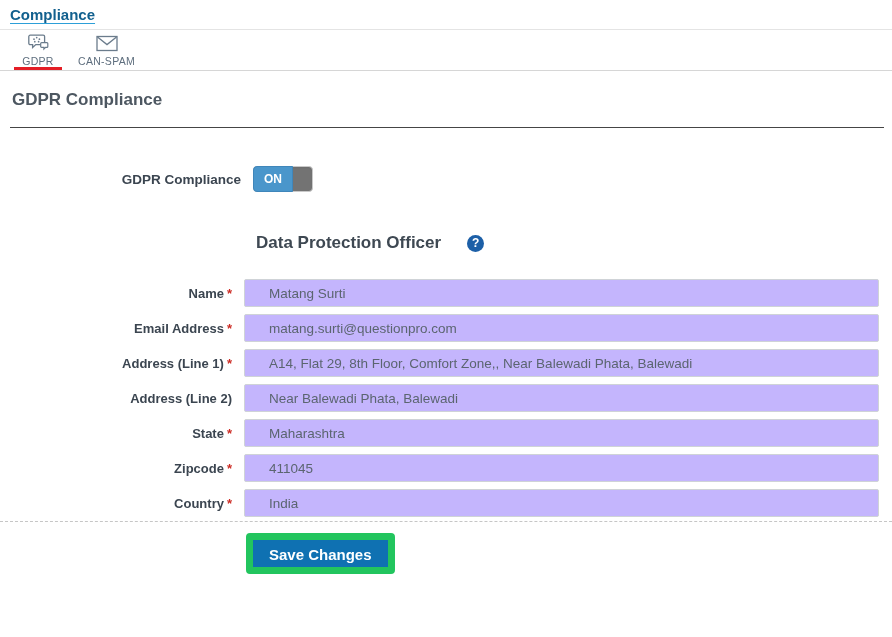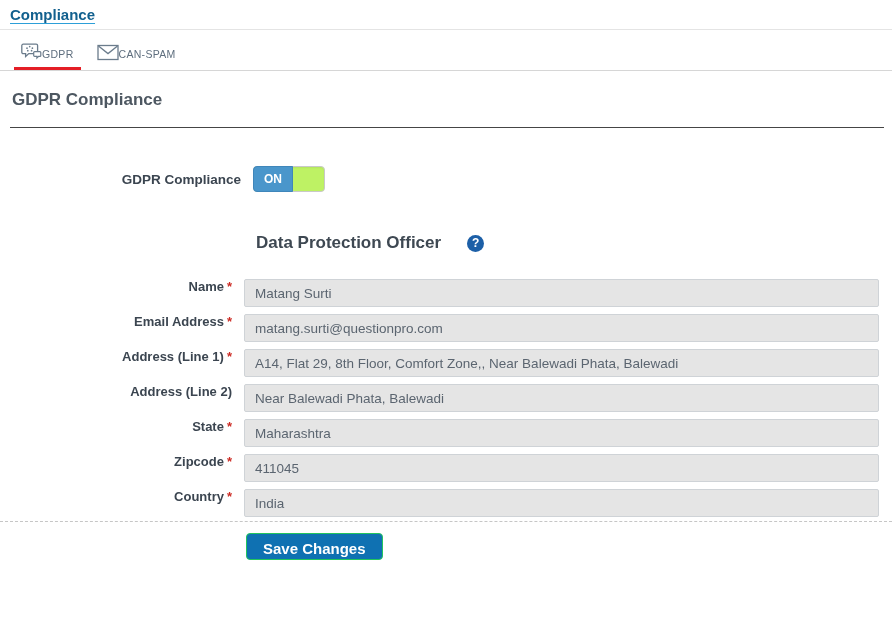--- a/index.html
+++ b/index.html
@@ -31,21 +31,21 @@
   }
 
   
   .tabbar {
     height: 40px;
     border-bottom: 1px solid #d6d6d6;
     display: flex;
     padding-left: 14px;
   }
   .tab {
-    display: flex; flex-direction: row; align-items: center;
+    display: flex; flex-direction: column; align-items: center;
     justify-content: flex-start;
     padding: 4px 7px 0 7px;
     margin-right: 9px;
     position: relative;
     cursor: pointer;
     min-width: 34px;
     text-align: center;
   }
   .tab-icon { height: 18px; display: flex; align-items: center; }
   .tab-label {
@@ -85,25 +85,25 @@
   }
   .toggle-label {
     width: 229px;
     text-align: right;
     font-weight: 700;
     font-size: 13.5px;
     color: #3b4550;
   }
   .toggle {
     margin-left: 12px;
-    width: 72px; height: 26px;
+    width: 60px; height: 26px;
     box-sizing: border-box;
     border: 1px solid #c9c9c9;
     border-radius: 4px;
-    background: #bef264;
+    background: #737373;
     position: relative;
     cursor: pointer;
     box-shadow: inset 0 1px 2px rgba(0,0,0,0.06);
   }
   .toggle-on {
     position: absolute; left: -1px; top: -1px; bottom: -1px;
     width: 38px;
     background: #4a96cb;
     border: 1px solid #3f86ba;
     border-radius: 4px 0 0 4px;
@@ -135,21 +135,21 @@
     font-size: 12px;
     font-weight: 700;
     display: flex; align-items: center; justify-content: center;
     cursor: pointer;
     line-height: 1;
   }
 
   
   .form { margin: 26px 13px 0 12px; }
   .form-row {
-    display: flex; align-items: flex-start;
+    display: flex; align-items: center;
     height: 28px;
     margin-bottom: 7px;
   }
   .form-row:last-child { margin-bottom: 2px; }
   .form-label {
     flex: 0 0 220px;
     text-align: right;
     font-weight: 700;
     font-size: 13px;
     color: #3b4550;
@@ -160,45 +160,45 @@
     margin-left: 3px;
     font-weight: 700;
   }
   .form-input {
     flex: 1;
     margin-left: 12px;
     height: 28px;
     box-sizing: border-box;
     border: 1px solid #cfd3d7;
     border-radius: 2px;
-    padding: 0 10px;
+    padding: 0 24px;
     font-size: 13.5px;
     color: #5b6570;
     font-family: "Liberation Sans", sans-serif;
     outline: none;
-    background: #e5e5e5;
+    background: #c4b5fd;
   }
 
   
   .dashed-divider {
     margin-top: 4px;
     border-top: 1px dashed #c6c6c6;
     width: 100%;
   }
   .save-row { margin: 11px 0 0 246px; }
   .save-button {
     background: #0f71b2;
-    border: 1px solid #22c55e;
+    border: 7px solid #22c55e;
     border-radius: 4px;
     color: #ffffff;
     font-weight: 700;
     font-size: 15px;
     font-family: "Liberation Sans", sans-serif;
     padding: 6px 16px;
-    height: 27px;
+    height: 41px;
     cursor: pointer;
   }
 </style>
 </head>
 <body>
 
 <div class="breadcrumb-bar">
   <a class="breadcrumb-link">Compliance</a>
 </div>
 

